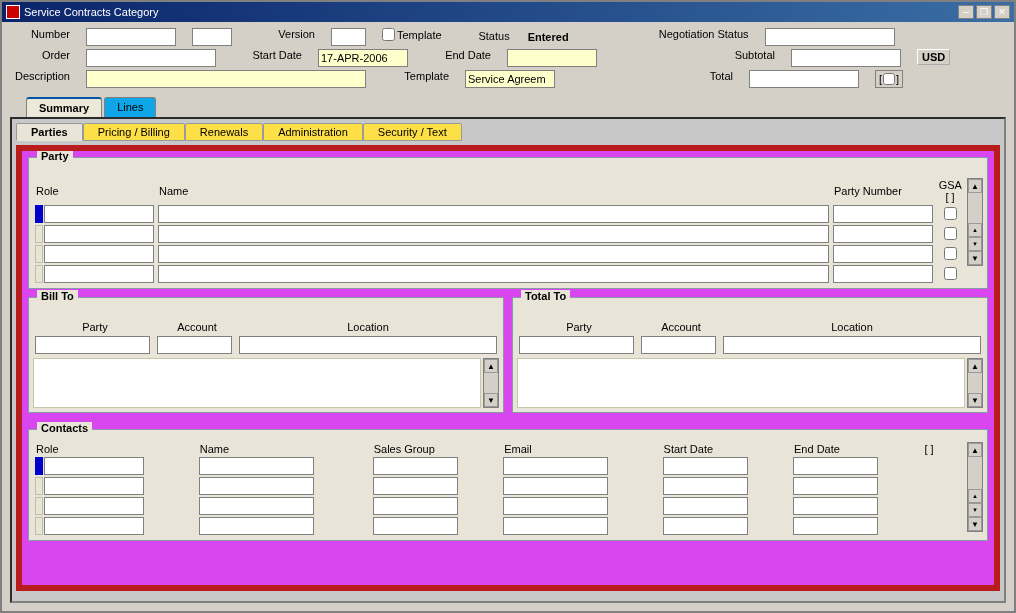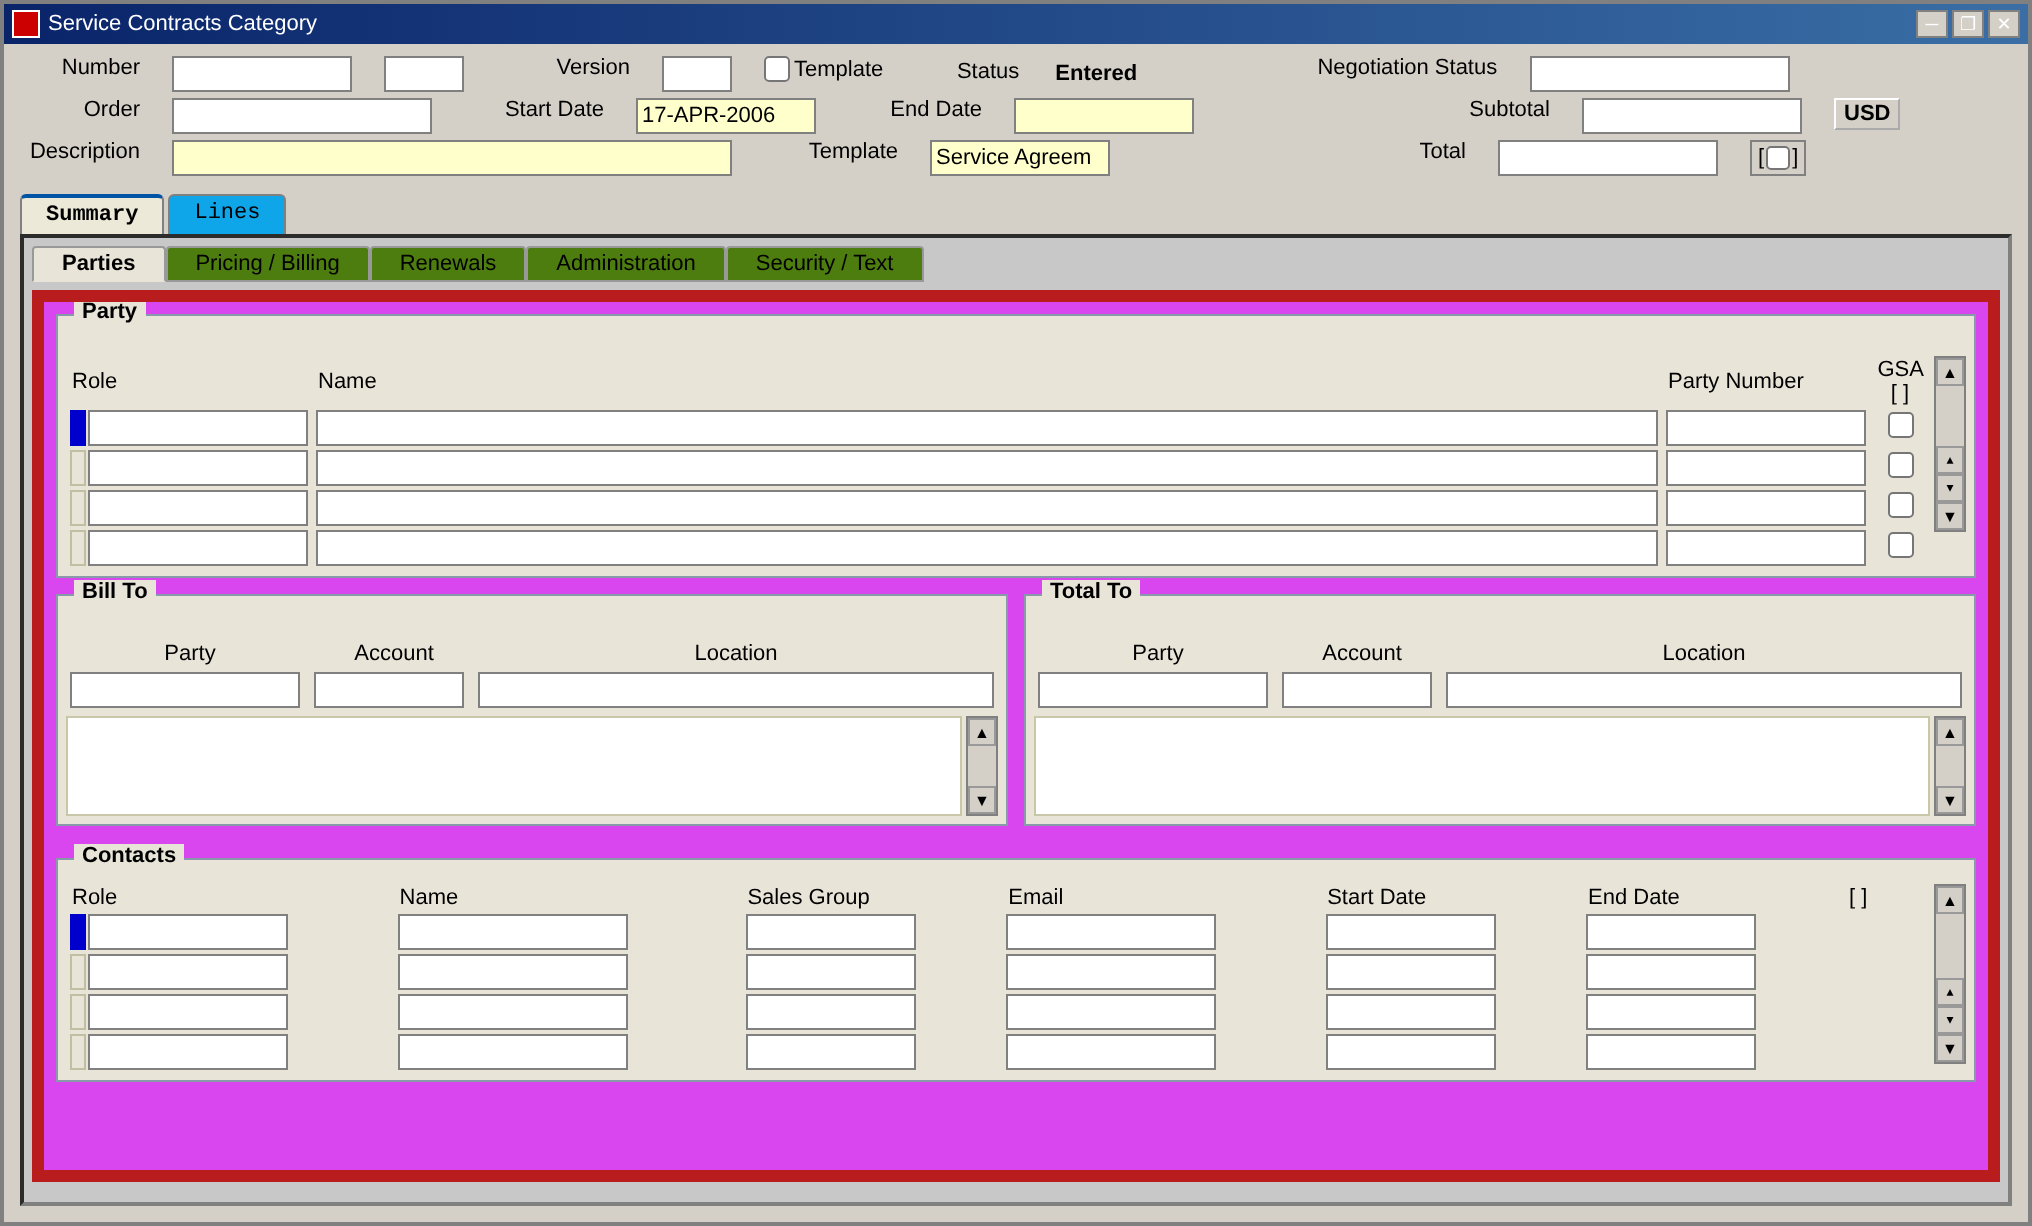--- a/index.html
+++ b/index.html
@@ -72,22 +72,21 @@
     }
 
     .checkbox-label {
       display: flex;
       align-items: center;
       gap: 2px;
     }
 
     
     .tabs-container {
-      padding: 2px 8px 0 8px;
-      font-family: Liberation Mono, monospace;
+      padding: 2px 8px 0 24px;
     }
 
     .tab-bar-outer {
       display: flex;
       gap: 2px;
     }
 
     .tab {
       padding: 3px 12px;
       background: #0ea5e9;
@@ -116,21 +115,21 @@
     }
 
     .inner-tabs-bar {
       display: flex;
       gap: 0;
       margin-bottom: 4px;
     }
 
     .inner-tab {
       padding: 2px 14px;
-      background: #4d7c0f;
+      background: #fde047;
       border: 1px solid #999;
       cursor: pointer;
       font-size: 11px;
       border-radius: 2px 2px 0 0;
     }
 
     .inner-tab.active {
       background: #e8e4d8;
       border-bottom: 1px solid #e8e4d8;
       font-weight: bold;

